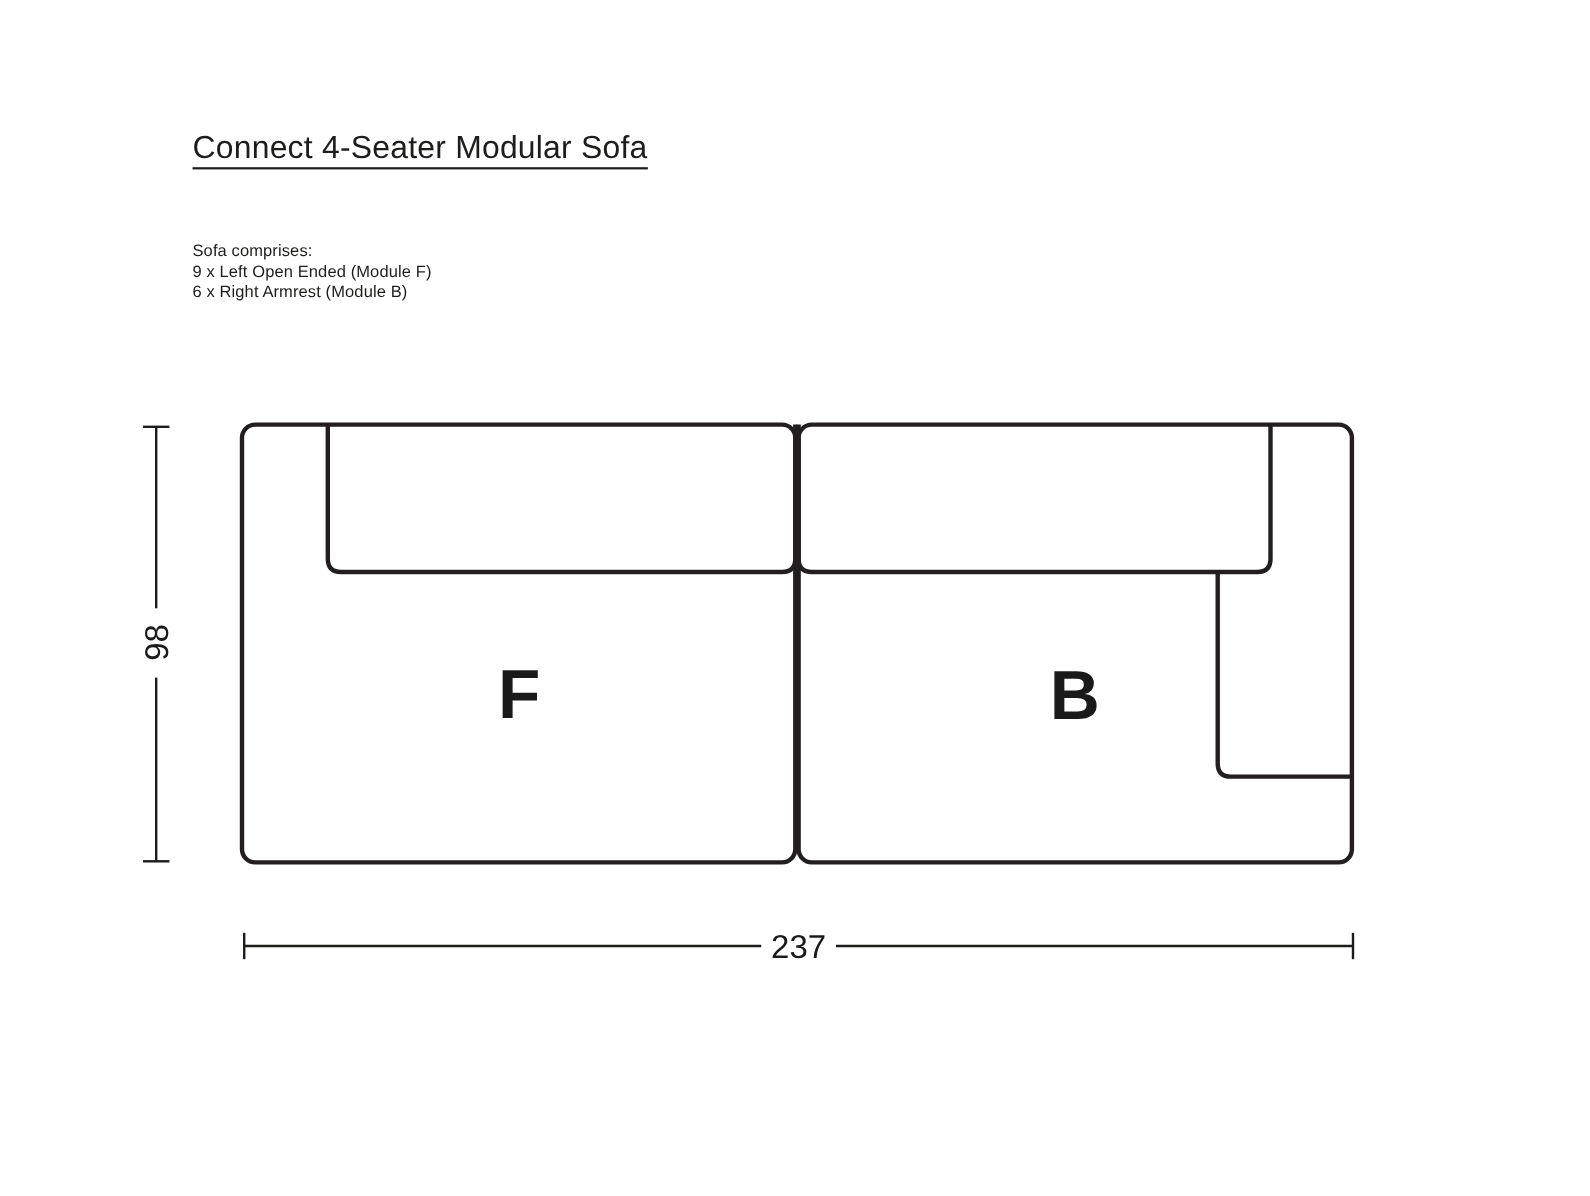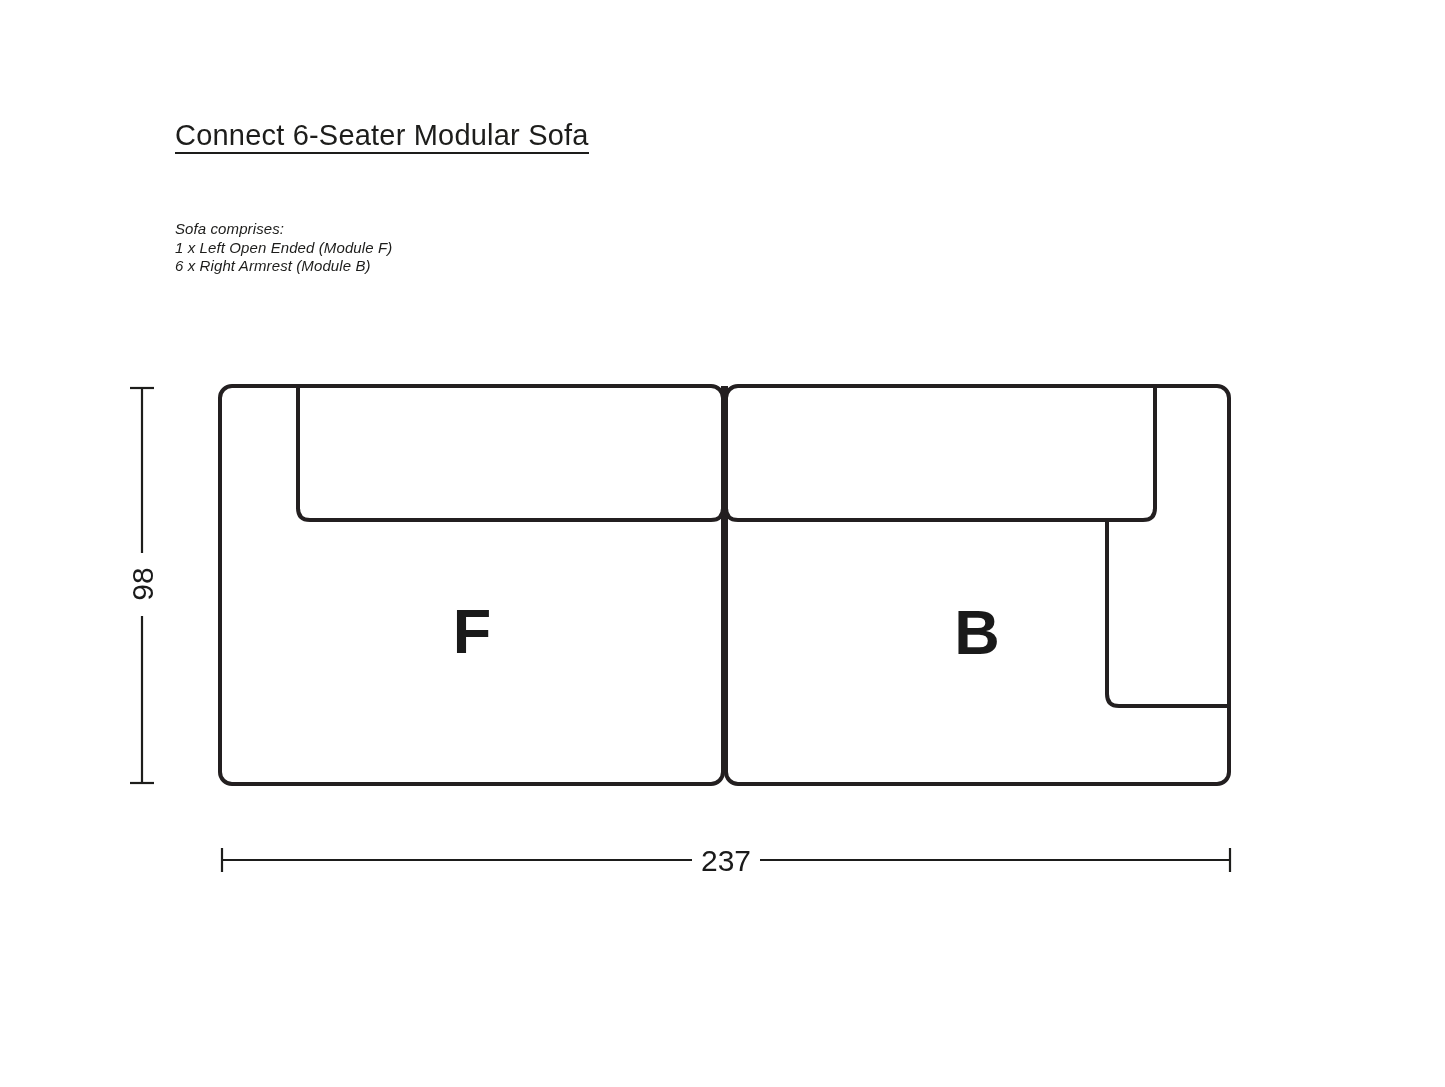--- a/index.html
+++ b/index.html
@@ -34,21 +34,20 @@
     padding-bottom: 1px;
   }
   .composition {
     position: absolute;
     left: 175px;
     top: 220px;
     font-size: 15px;
     line-height: 18.6px;
     letter-spacing: 0.1px;
     white-space: nowrap;
-    font-style: italic;
   }
   .diagram-svg {
     position: absolute;
     left: 0;
     top: 0;
     width: 1445px;
     height: 1087px;
   }
   .outline {
     fill: none;
@@ -73,27 +72,27 @@
     font-size: 30px;
     fill: #1a1a1a;
     text-anchor: middle;
   }
 </style>
 </head>
 <body>
 
 <div class="header">
   <div class="title-line">
-    <span>Connect 6-Seater Modular Sofa</span>
+    <span>Connect 4-Seater Modular Sofa</span>
   </div>
 </div>
 
 <div class="composition">
   <div>Sofa comprises:</div>
-  <div>1 x Left Open Ended (Module F)</div>
+  <div>9 x Left Open Ended (Module F)</div>
   <div>6 x Right Armrest (Module B)</div>
 </div>
 
 <svg class="diagram-svg" viewBox="0 0 1445 1087" xmlns="http://www.w3.org/2000/svg">
 
   <g>
     <rect class="outline" x="220" y="386" width="503" height="398" rx="12"></rect>
     <path class="outline" d="M 298 386 L 298 508 Q 298 520 310 520 L 711 520 Q 723 520 723 508 L 723 386"></path>
     <text class="module-label" x="472" y="653">F</text>
   </g>

